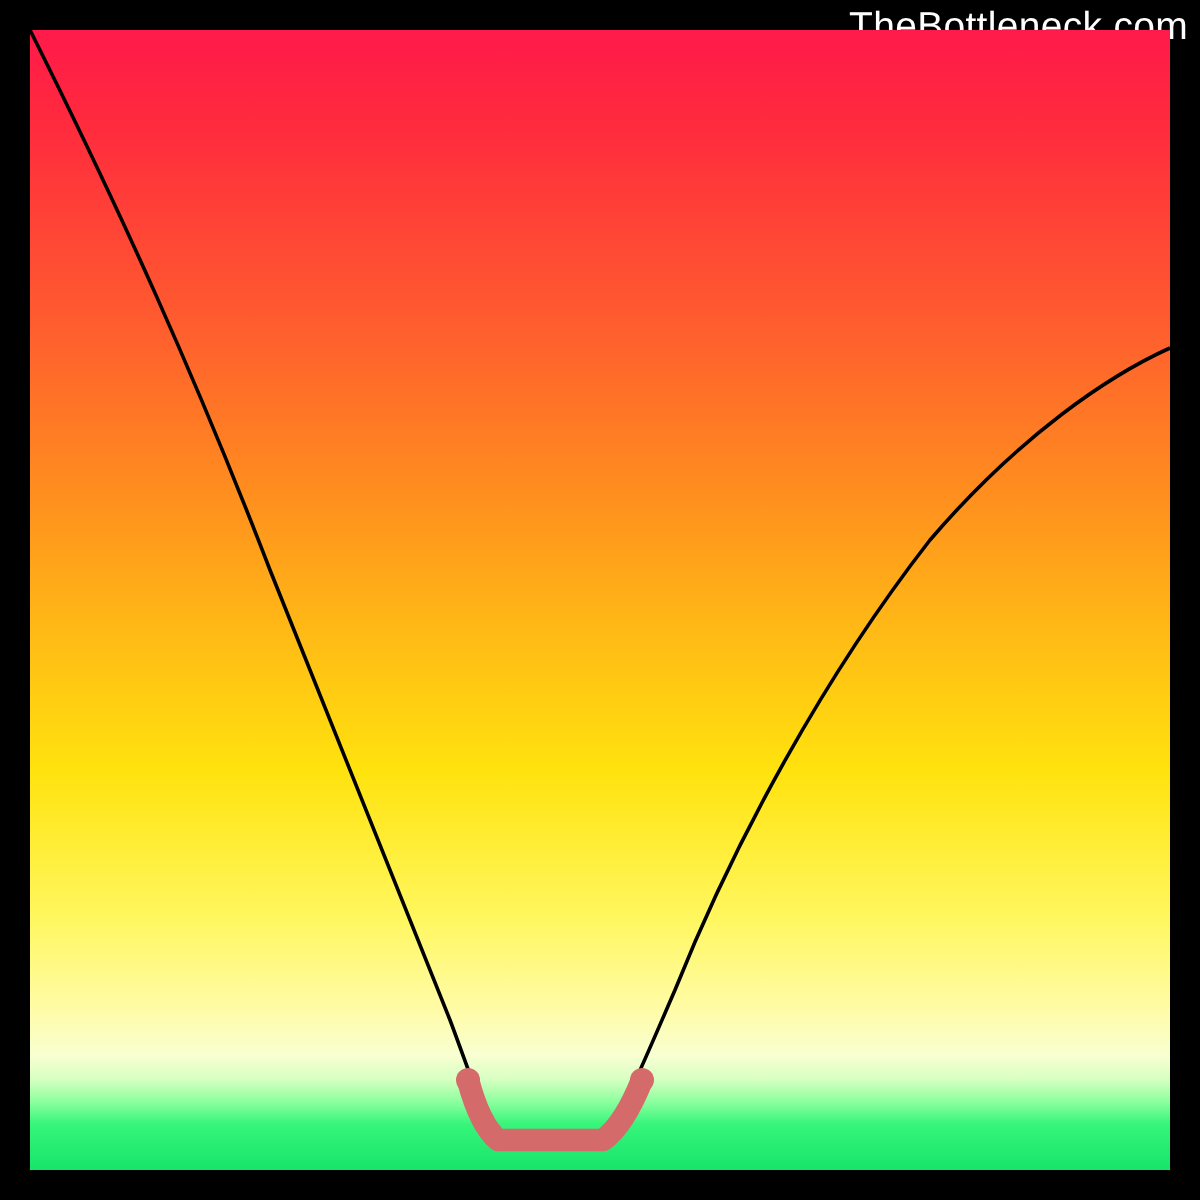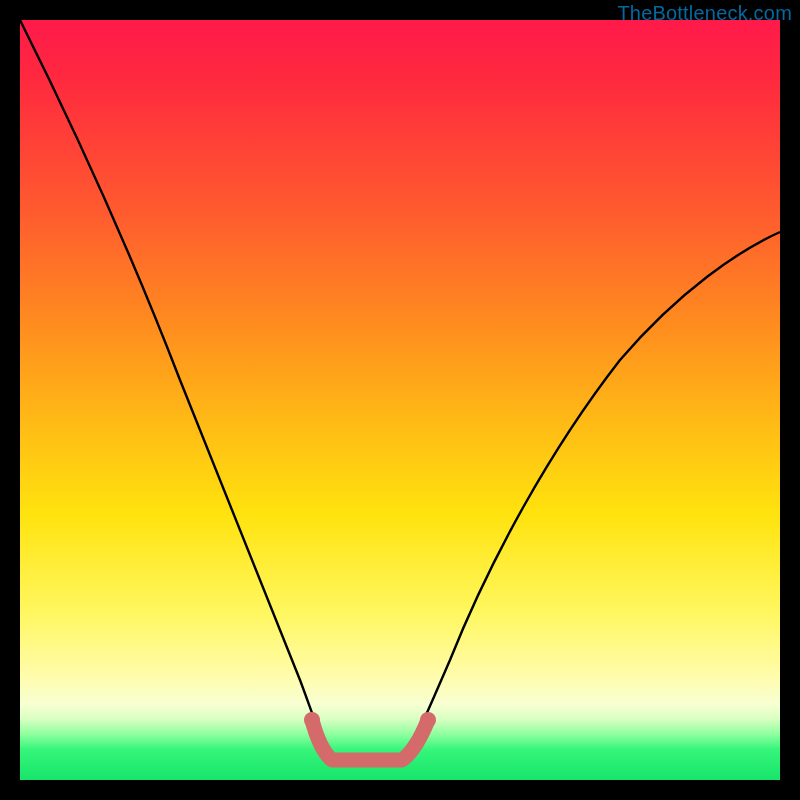--- a/index.html
+++ b/index.html
@@ -38,22 +38,22 @@
       #d8ffc2 92%,
       #8dff9e 94%,
       #36f57a 96%,
       #16e56a 100%
     );
   }
   .watermark {
     position: absolute;
     top: 2px;
     right: 8px;
-    color: #0369a1;
-    font-size: 20px;
+    color: #ffffff;
+    font-size: 26px;
     letter-spacing: 0.2px;
     user-select: none;
   }
   svg.curve {
     position: absolute;
     left: 0;
     top: 0;
     width: 760px;
     height: 760px;
     overflow: visible;

